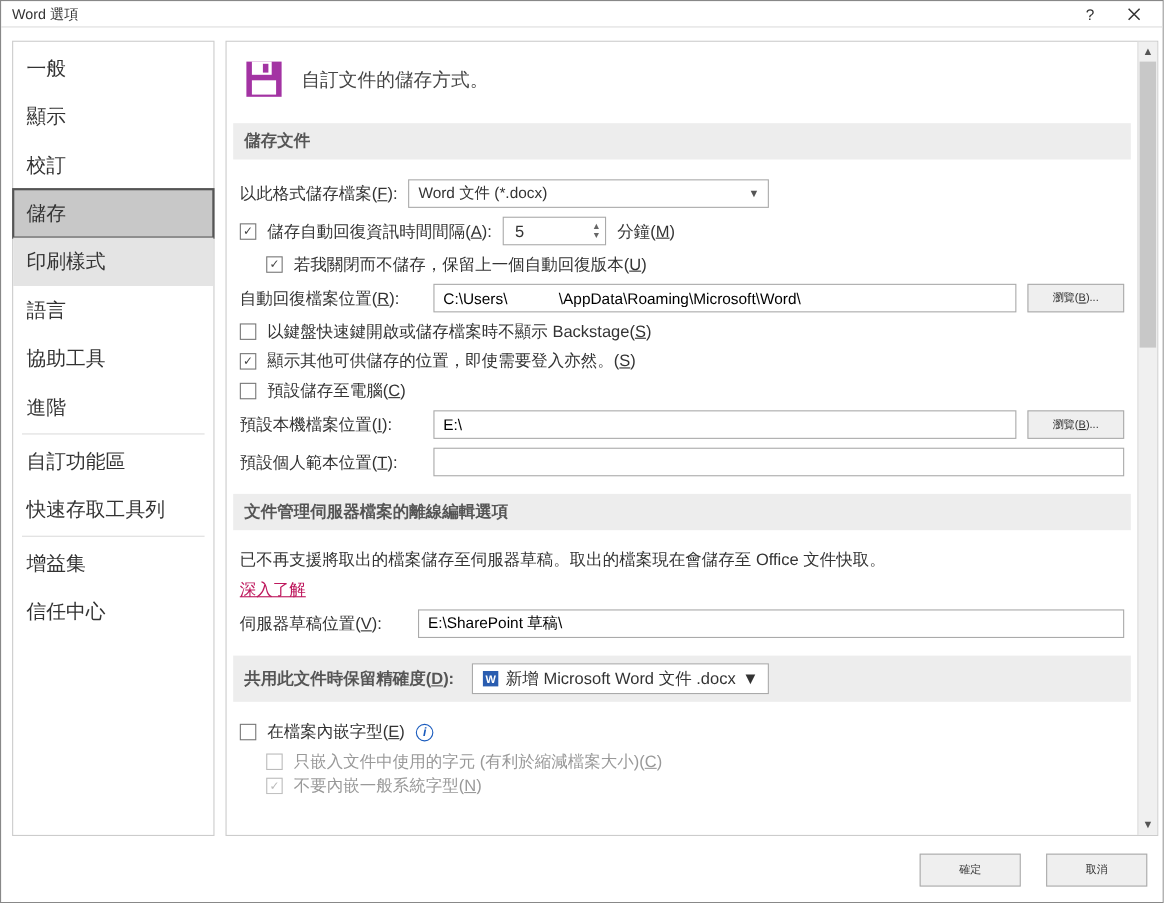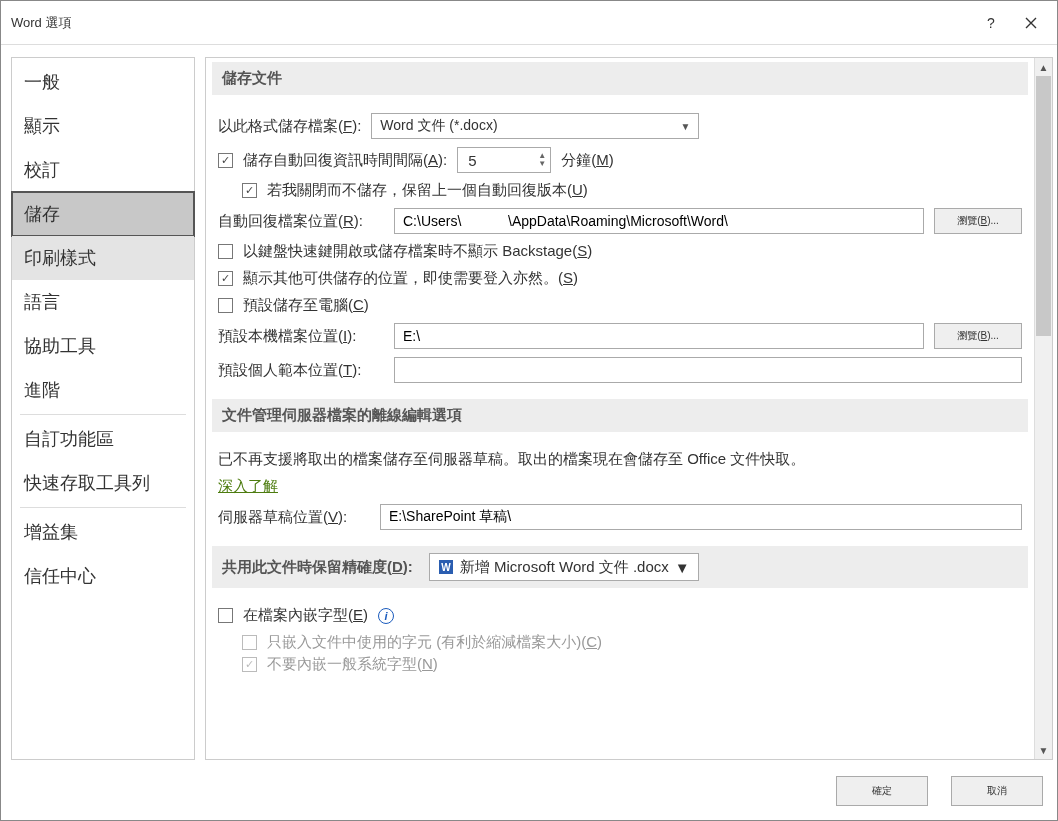--- a/index.html
+++ b/index.html
@@ -12,21 +12,21 @@
   }
   .window {
     width: 1058px;
     height: 821px;
     border: 1px solid #888;
     display: flex;
     flex-direction: column;
     background: #fff;
   }
   .titlebar {
-    height: 44px;
+    height: 24px;
     display: flex;
     align-items: center;
     padding: 0 6px 0 10px;
     border-bottom: 1px solid #ddd;
     font-size: 13px;
   }
   .titlebar .title { flex: 1; }
   .titlebar .tb-btn { width: 40px; height: 32px; display:flex; align-items:center; justify-content:center; font-size:14px; color:#333; }
   .body-area {
     flex: 1;
@@ -100,21 +100,21 @@
   .combo { display:flex; align-items:center; justify-content:space-between; gap:4px; }
   .combo .caret { font-size:10px; color:#555; }
   .spin { border:1px solid #aaa; height:26px; width:94px; display:flex; align-items:center; padding:0 4px 0 10px; justify-content:space-between; }
   .spin .arrows { display:flex; flex-direction:column; font-size:8px; line-height:8px; color:#666; }
   .chk { width:15px; height:15px; border:1px solid #777; display:inline-flex; align-items:center; justify-content:center; font-size:11px; color:#444; flex-shrink:0; }
   .chk.disabled { border-color:#bbb; color:#bbb; }
   .btn {
     border:1px solid #aaa; background:#efefef; padding:5px 14px; font-size:10px;
     min-width: 88px; text-align:center;
   }
-  .link { color:#4d7c0f; text-decoration: underline; cursor:pointer; }
+  .link { color:#be185d; text-decoration: underline; cursor:pointer; }
   .info-icon {
     width:16px; height:16px; border:1.5px solid #1a5bbd; border-radius:50%;
     display:inline-flex; align-items:center; justify-content:center;
     font-size:11px; color:#1a5bbd; font-weight:bold; font-style:italic;
   }
   .disabled-text { color:#999; }
   .footer {
     display:flex; justify-content:flex-end; gap:23px; padding: 8px 14px 14px 0;
   }
   .footer .btn { min-width:92px; padding: 7px 14px; }
@@ -149,20 +149,31 @@
       <div class="item">自訂功能區</div>
       <div class="item">快速存取工具列</div>
       <div class="sep"></div>
       <div class="item">增益集</div>
       <div class="item">信任中心</div>
     </div>
 
     <div class="content-wrap">
       <div class="content">
 
+        <div class="hdr-row">
+          <div class="save-icon">
+            <svg width="38" height="38" viewBox="0 0 38 38">
+              <rect x="3" y="3" width="32" height="32" fill="#a333a3"></rect>
+              <rect x="8" y="3" width="18" height="12" fill="#fff"></rect>
+              <rect x="18" y="5" width="5" height="8" fill="#a333a3"></rect>
+              <rect x="8" y="20" width="22" height="13" fill="#fff"></rect>
+            </svg>
+          </div>
+          <div class="hdr-text">自訂文件的儲存方式。</div>
+        </div>
 
         <div class="section-hdr">儲存文件</div>
 
         <div class="row">
           <label><span>以此格式儲存檔案(</span><span class="underline">F</span><span>):</span></label>
           <div class="combo" style="width:328px">
             <span>Word 文件 (*.docx)</span>
               <span class="caret">▼</span>
           </div>
         </div>

